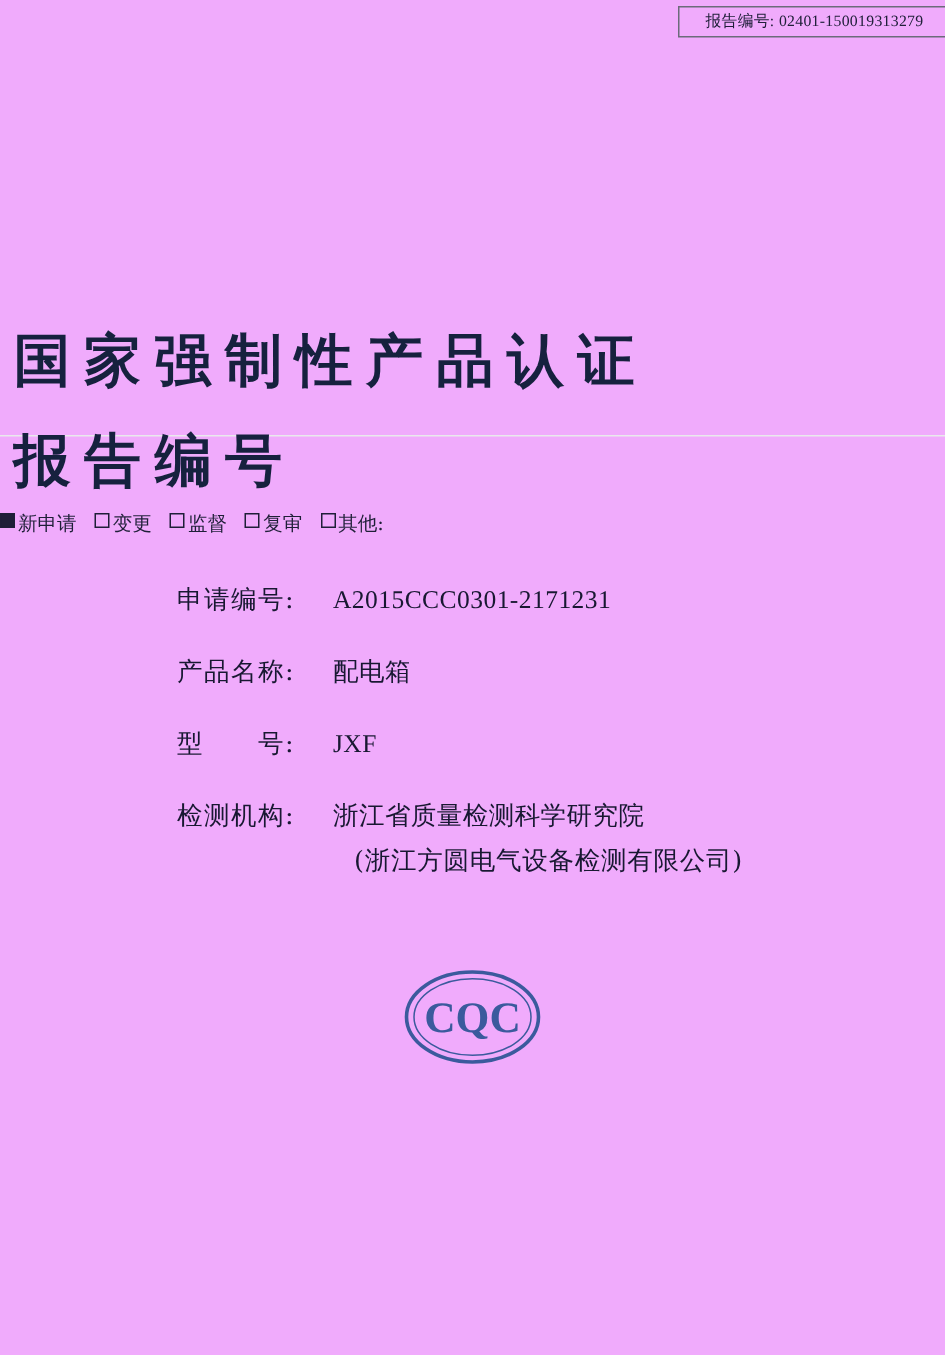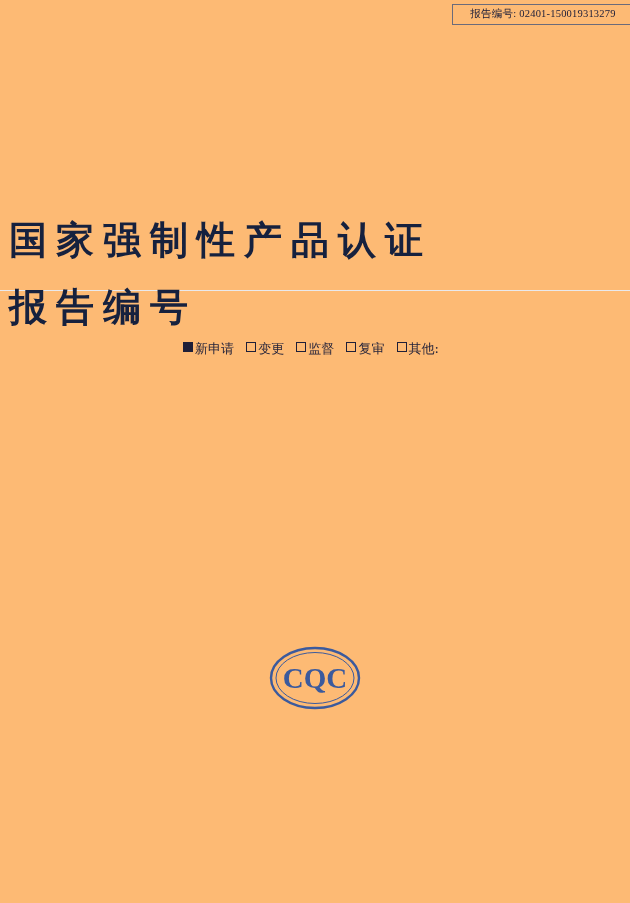--- a/index.html
+++ b/index.html
@@ -11,21 +11,21 @@
     width: 630px;
     height: 903px;
     font-family: "Liberation Serif", "DejaVu Serif", serif;
     color: #1a1a2e;
     position: relative;
     overflow: hidden;
   }
   .page {
     position: absolute;
     inset: 0;
-    background: #fdba74;
+    background: #f0abfc;
   }
 
   
   .report-no {
     position: absolute;
     top: 4px;
     left: 452px;
     width: 172px;
     border: 1px solid #6b6b7a;
     padding: 2px 4px 3px 4px;
@@ -133,21 +133,21 @@
     letter-spacing: 9px;
     text-indent: 9px;
   }
 
   
   .checkrow {
     position: absolute;
     top: 340px;
     left: 0;
     width: 100%;
-    text-align: center;
+    text-align: left;
     font-size: 13px;
     color: #1f1f38;
     font-family: "DejaVu Serif", "Liberation Serif", serif;
   }
   .checkrow .opt {
     display: inline-block;
     margin-right: 8px;
     white-space: nowrap;
   }
   .box {
@@ -228,20 +228,44 @@
   <div class="title2">报告编号</div>
 
   <div class="checkrow">
     <span class="opt"><span class="box filled"></span><span>新申请</span></span>
     <span class="opt"><span class="box"></span><span>变更</span></span>
     <span class="opt"><span class="box"></span><span>监督</span></span>
     <span class="opt"><span class="box"></span><span>复审</span></span>
     <span class="opt"><span class="box"></span><span>其他:</span></span>
   </div>
 
+  <div class="fields">
+
+    <div class="field">
+      <div class="f-label">申请编号:</div>
+      <div class="f-value">A2015CCC0301-2171231</div>
+    </div>
+
+    <div class="field">
+      <div class="f-label">产品名称:</div>
+      <div class="f-value cjk">配电箱</div>
+    </div>
+
+    <div class="field">
+      <div class="f-label">型　　号:</div>
+      <div class="f-value">JXF</div>
+    </div>
+
+    <div class="field">
+      <div class="f-label">检测机构:</div>
+      <div class="f-value cjk">浙江省质量检测科学研究院</div>
+    </div>
+    <div class="f-sub">(浙江方圆电气设备检测有限公司)</div>
+
+  </div>
 
   <div class="cqc">
     <svg width="110" height="76" viewBox="0 0 110 76">
       <ellipse cx="55" cy="38" rx="44" ry="30" fill="none" stroke="#3b5a9d" stroke-width="2.4"></ellipse>
       <ellipse cx="55" cy="38" rx="39" ry="25.5" fill="none" stroke="#3b5a9d" stroke-width="1"></ellipse>
       <text x="55" y="48" text-anchor="middle" font-family="Liberation Serif, serif" font-size="29" font-weight="bold" fill="#3b5a9d">CQC</text>
     </svg>
   </div>
 
 </div>

